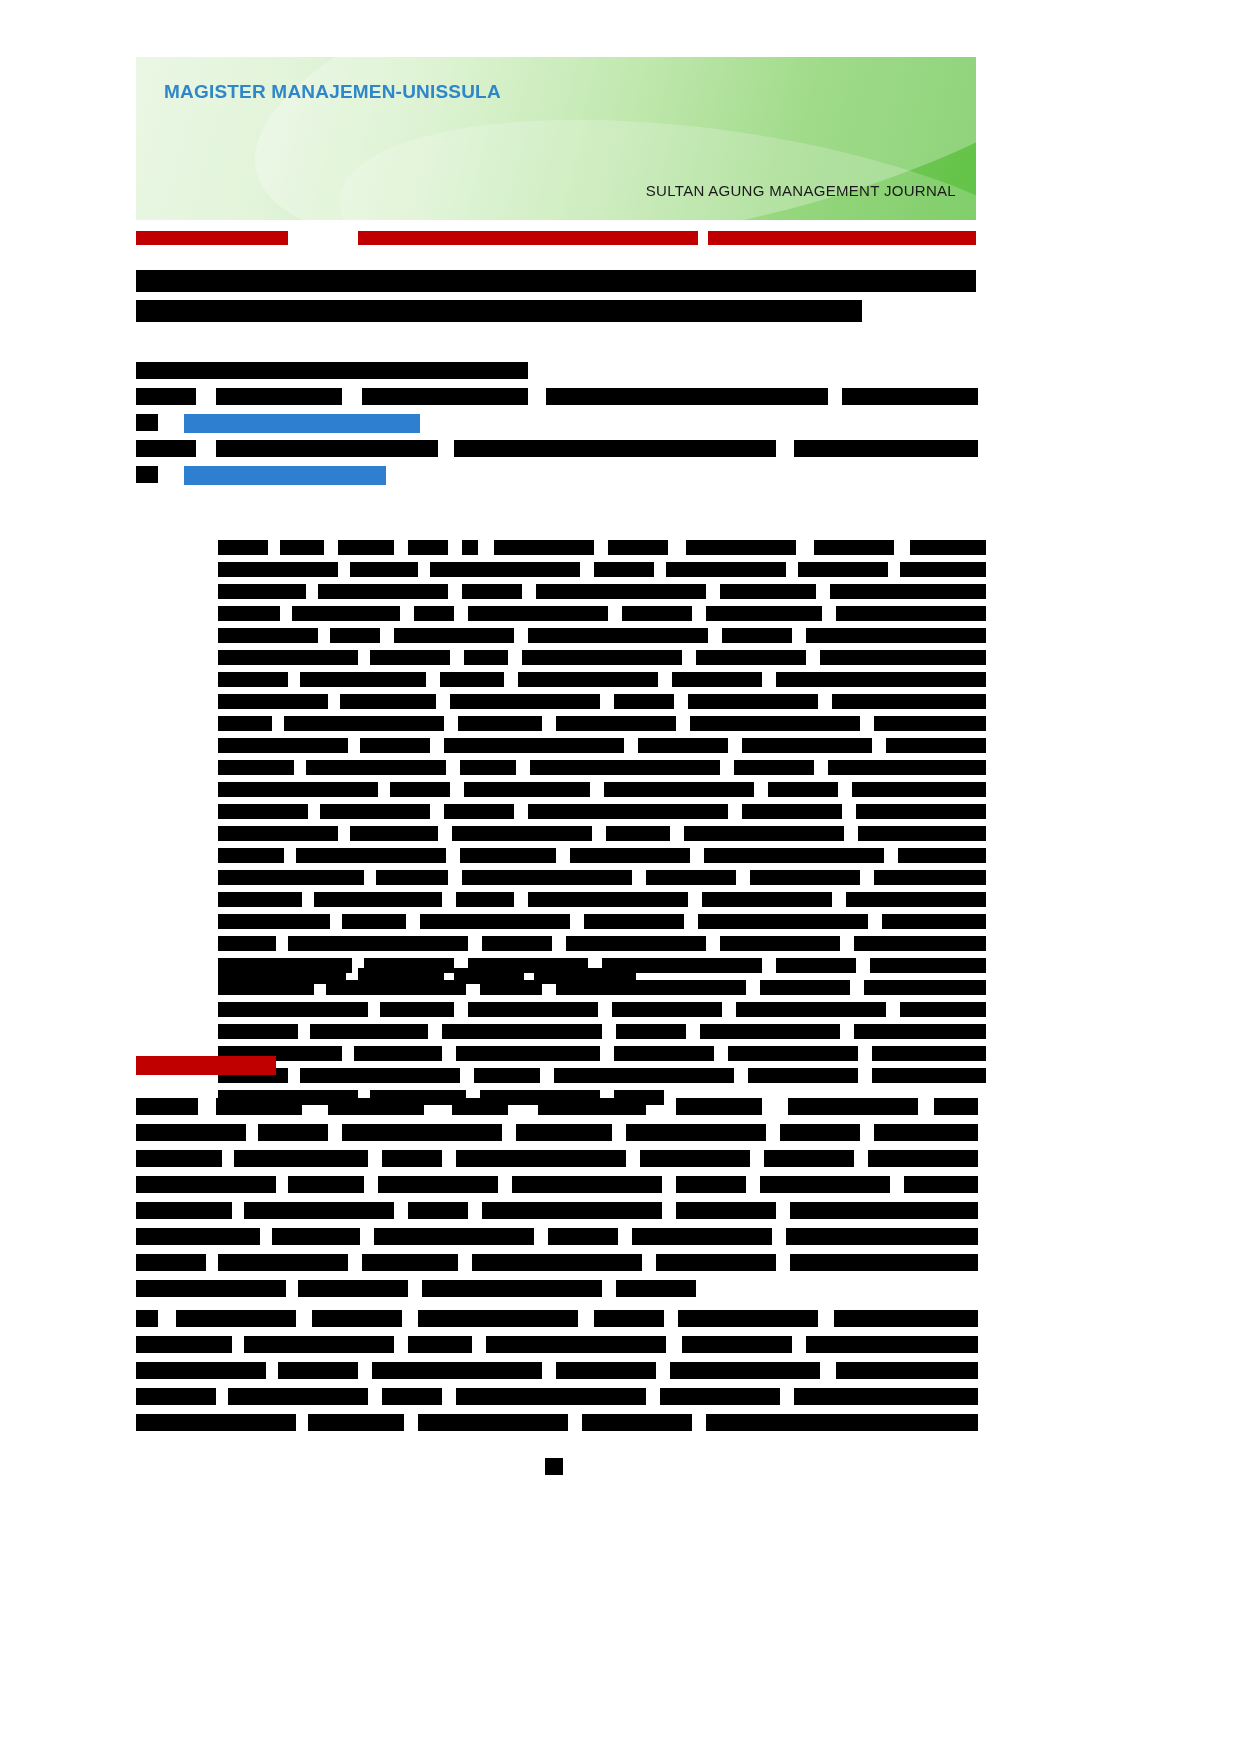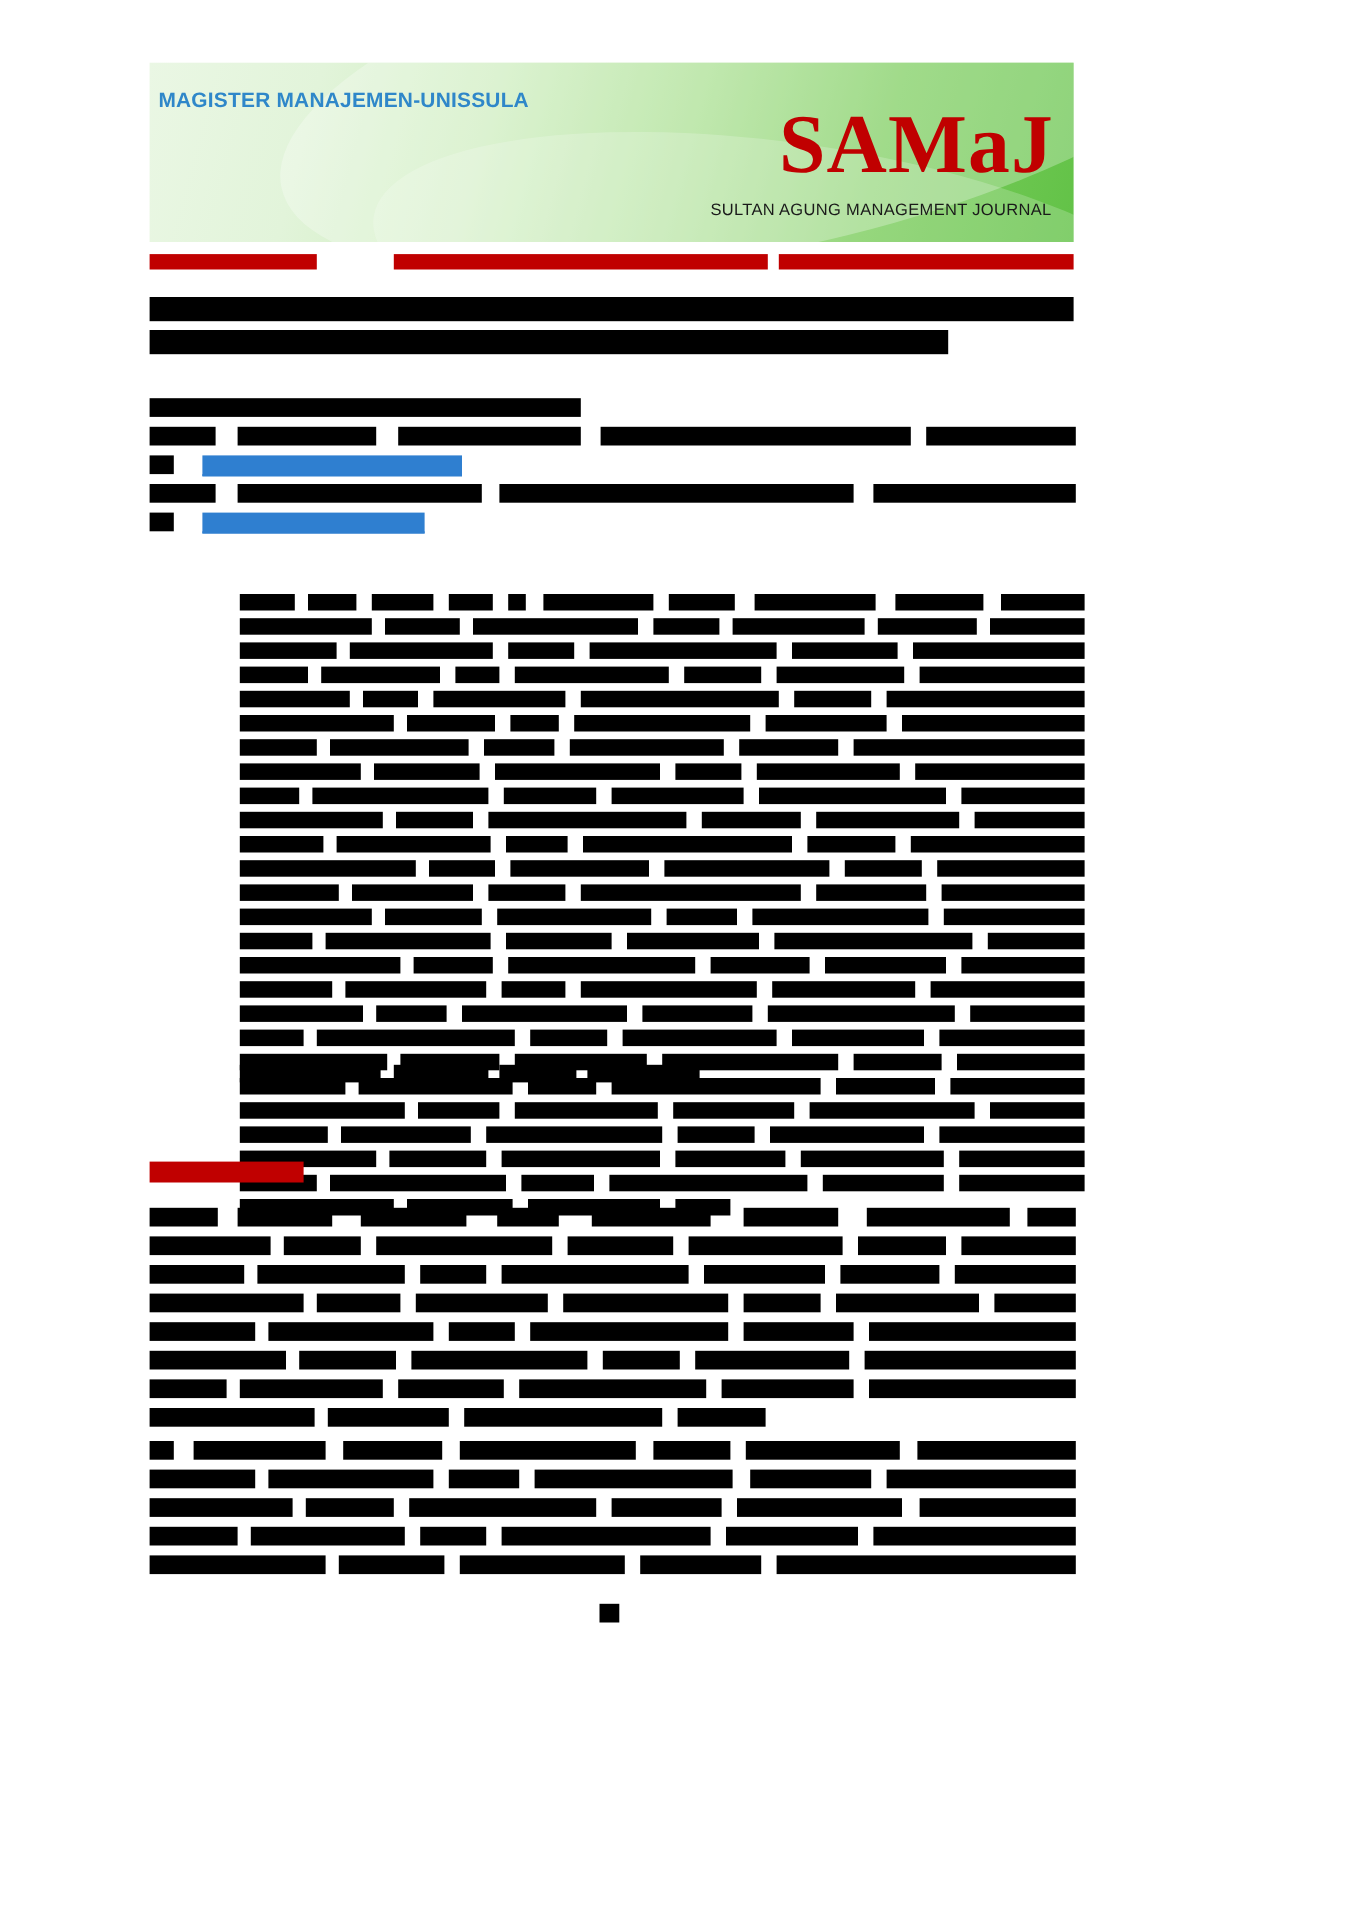--- a/index.html
+++ b/index.html
@@ -54,21 +54,21 @@
     width: 760px;
     height: 240px;
     right: -120px;
     bottom: -150px;
     border-radius: 50%;
     background: rgba(255,255,255,0.20);
     transform: rotate(8deg);
   }
   .masthead-title {
     position: absolute;
-    left: 8px;
+    left: 28px;
     top: 24px;
     font-size: 19px;
     font-weight: bold;
     color: #2f87c9;
     letter-spacing: 0.2px;
     font-family: "Liberation Sans", sans-serif;
   }
   .samaj-logo {
     position: absolute;
     right: 18px;
@@ -167,21 +167,20 @@
 </style>
 </head>
 <body>
 
 <div class="page">
 
   <div class="masthead">
     <div class="swoosh1"></div>
     <div class="swoosh2"></div>
     <div class="masthead-title">MAGISTER MANAJEMEN-UNISSULA</div>
-    <div class="samaj-logo">SAMaJ</div>
     <div class="samaj-sub">SULTAN AGUNG MANAGEMENT JOURNAL</div>
   </div>
 
   <div class="runhead">
     <div class="seg left"></div>
     <div class="seg mid"></div>
     <div class="seg right"></div>
   </div>
 
   <div class="title-area">

